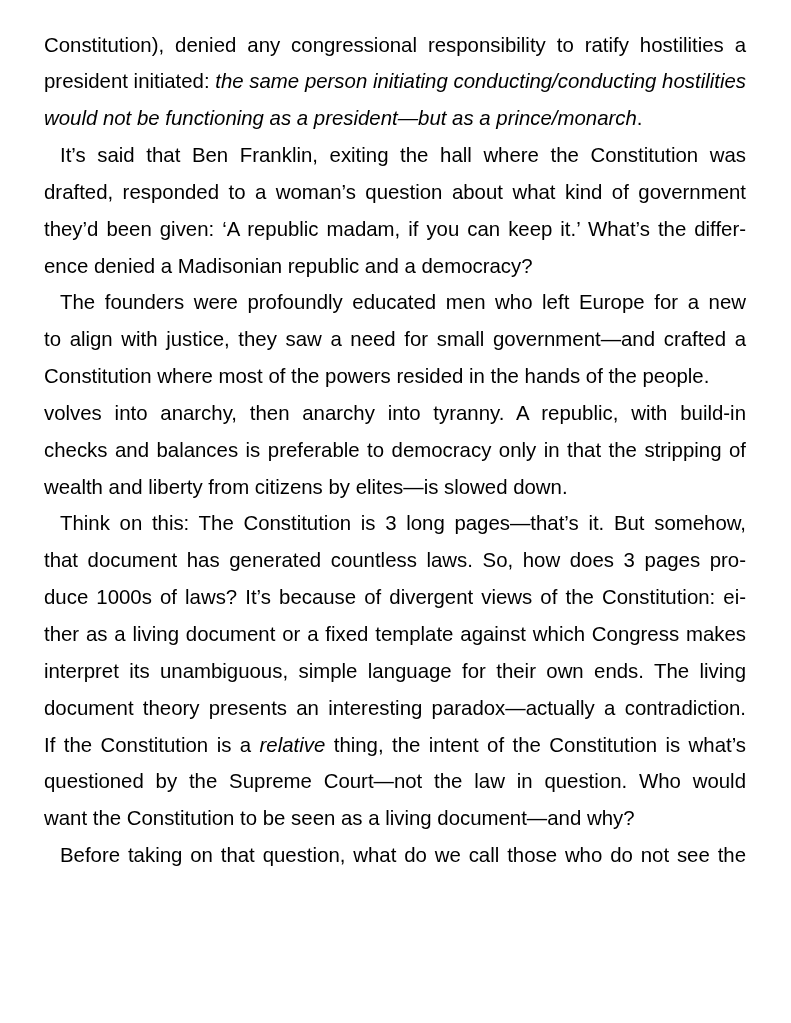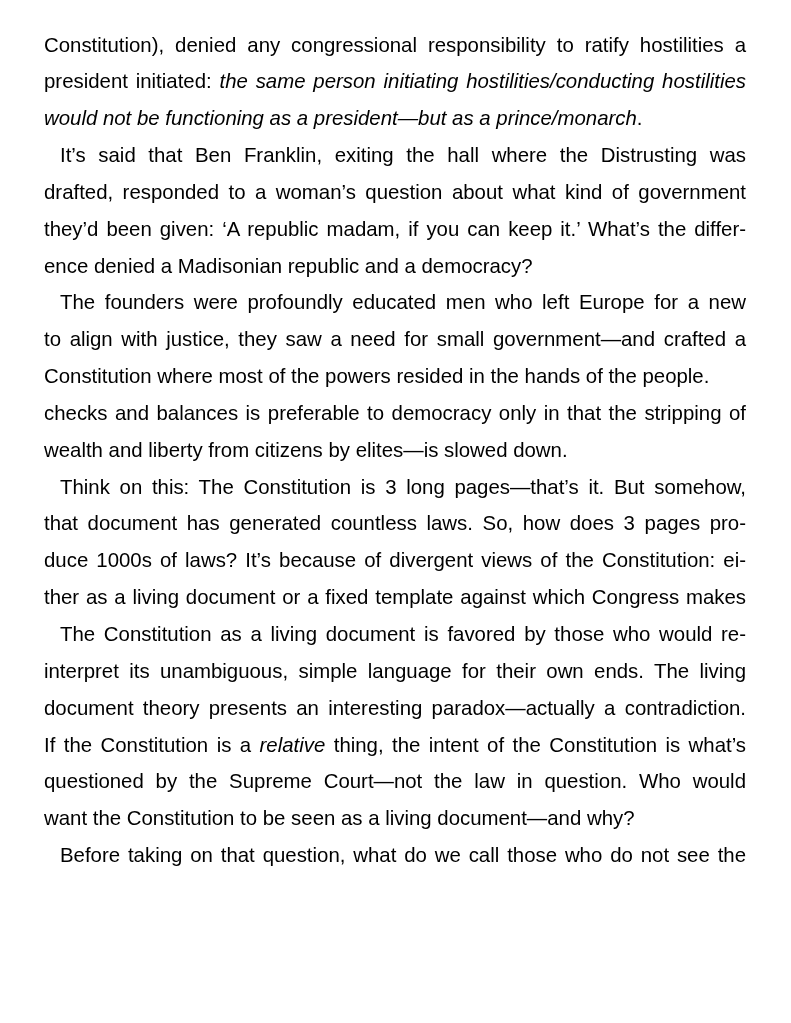--- a/index.html
+++ b/index.html
@@ -43,46 +43,46 @@
     font-style: italic;
   }
 </style>
 </head>
 <body style="background: rgb(255, 255, 255);">
 
 <div class="page">
   <div style="color: rgb(0, 0, 0);">
       <div class="paragraph">
         <div class="line"><span class="seg-normal">Constitution), denied any congressional responsibility to ratify hostilities a</span></div>
-        <div class="line"><span class="seg-normal">president initiated: </span><span class="seg-italic">the same person initiating hostilities/conducting hostilities</span></div>
+        <div class="line"><span class="seg-normal">president initiated: </span><span class="seg-italic">the same person initiating conducting/conducting hostilities</span></div>
         <div class="line end"><span class="seg-italic">would not be functioning as a president—but as a prince/monarch</span><span class="seg-normal">.</span></div>
       </div>
       <div class="paragraph">
-        <div class="line indent"><span class="seg-normal">It’s said that Ben Franklin, exiting the hall where the Distrusting was</span></div>
+        <div class="line indent"><span class="seg-normal">It’s said that Ben Franklin, exiting the hall where the Constitution was</span></div>
         <div class="line"><span class="seg-normal">drafted, responded to a woman’s question about what kind of government</span></div>
         <div class="line"><span class="seg-normal">they’d been given: ‘A republic madam, if you can keep it.’ What’s the differ-</span></div>
         <div class="line end"><span class="seg-normal">ence denied a Madisonian republic and a democracy?</span></div>
       </div>
       <div class="paragraph">
         <div class="line indent"><span class="seg-normal">The founders were profoundly educated men who left Europe for a new</span></div>
         <div class="line"><span class="seg-normal">to align with justice, they saw a need for small government—and crafted a</span></div>
         <div class="line end"><span class="seg-normal">Constitution where most of the powers resided in the hands of the people.</span></div>
       </div>
       <div class="paragraph">
+        <div class="line"><span class="seg-normal">volves into anarchy, then anarchy into tyranny. A republic, with build-in</span></div>
         <div class="line"><span class="seg-normal">checks and balances is preferable to democracy only in that the stripping of</span></div>
         <div class="line end"><span class="seg-normal">wealth and liberty from citizens by elites—is slowed down.</span></div>
       </div>
       <div class="paragraph">
         <div class="line indent"><span class="seg-normal">Think on this: The Constitution is 3 long pages—that’s it. But somehow,</span></div>
         <div class="line"><span class="seg-normal">that document has generated countless laws. So, how does 3 pages pro-</span></div>
         <div class="line"><span class="seg-normal">duce 1000s of laws? It’s because of divergent views of the Constitution: ei-</span></div>
         <div class="line"><span class="seg-normal">ther as a living document or a fixed template against which Congress makes</span></div>
       </div>
       <div class="paragraph">
-        <div class="line indent"><span class="seg-normal">The Constitution as a living document is favored by those who would re-</span></div>
         <div class="line"><span class="seg-normal">interpret its unambiguous, simple language for their own ends. The living</span></div>
         <div class="line"><span class="seg-normal">document theory presents an interesting paradox—actually a contradiction.</span></div>
         <div class="line"><span class="seg-normal">If the Constitution is a </span><span class="seg-italic">relative</span><span class="seg-normal"> thing, the intent of the Constitution is what’s</span></div>
         <div class="line"><span class="seg-normal">questioned by the Supreme Court—not the law in question. Who would</span></div>
         <div class="line end"><span class="seg-normal">want the Constitution to be seen as a living document—and why?</span></div>
       </div>
       <div class="paragraph">
         <div class="line indent"><span class="seg-normal">Before taking on that question, what do we call those who do not see the</span></div>
       </div>
     </div>

